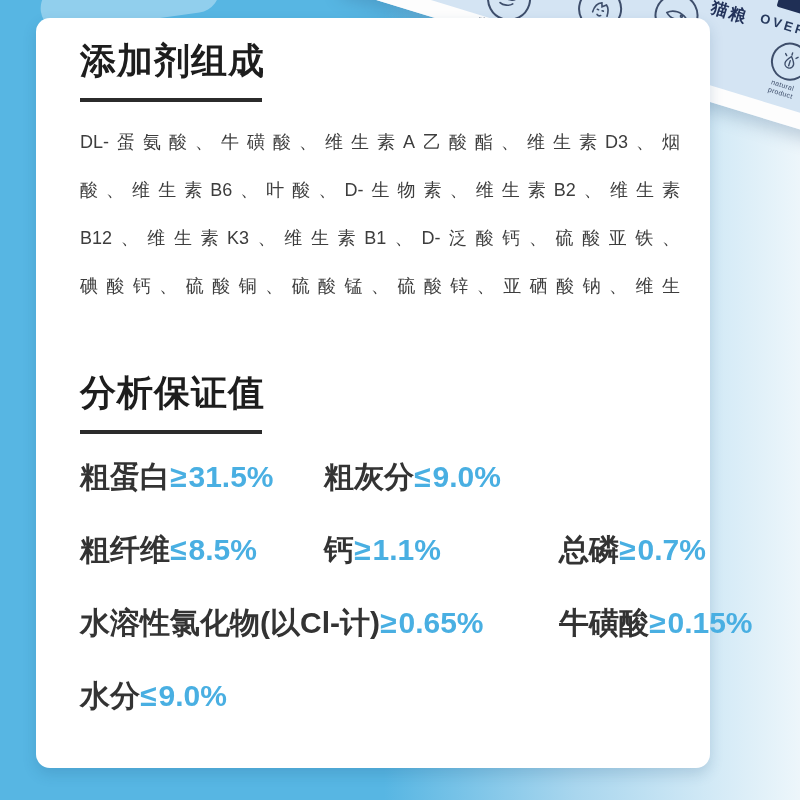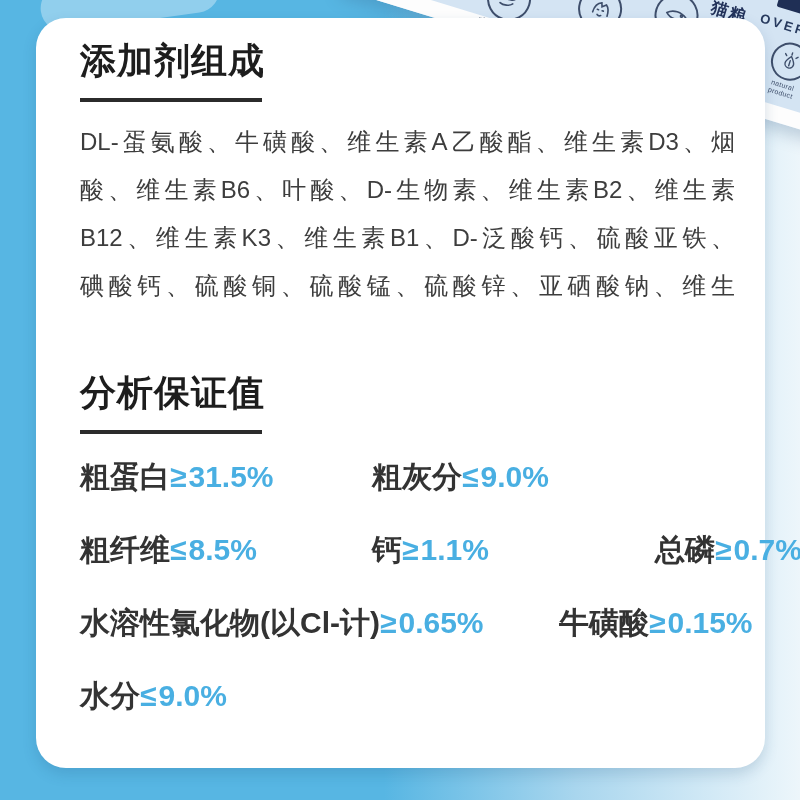--- a/index.html
+++ b/index.html
@@ -27,39 +27,39 @@
   .pkg-brand { font-size:17px; font-weight:bold; color:#22325a; letter-spacing:2px; }
   .pkg-logo { background:#1f2f55; border-radius:2px; }
   .bg-arc {
     position:absolute; left:40px; top:-24px; width:180px; height:46px;
     border-radius:24px; background:rgba(255,255,255,.35);
     transform:rotate(-8deg); z-index:0;
   }
 
   
   .card {
-    position:absolute; left:36px; top:18px; width:729px; height:750px;
-    background:#ffffff; border-radius:30px; z-index:2;
+    position:absolute; left:36px; top:18px; width:674px; height:750px;
+    background:#ffffff; border-radius:14px; z-index:2;
     padding:0 30px 0 44px;
     box-shadow:0 6px 14px rgba(30,80,120,.18);
   }
   .sec-title {
     margin-top:20px; font-size:36px; line-height:46px; font-weight:800;
     color:#1d1d1d; letter-spacing:1px;
   }
   .sec-title.second { margin-top:60px; }
   .title-underline { margin-top:14px; width:182px; height:4px; background:#2b2b2b; }
 
-  .ingredients { margin-top:16px; font-size:24px; line-height:48px; color:#3d3d3d; }
+  .ingredients { margin-top:16px; font-size:18px; line-height:48px; color:#3d3d3d; }
   .ing-line { text-align:justify; text-align-last:justify; }
   .ing-line.last { text-align-last:left; }
 
   .rows { margin-top:22px; }
   .nrow { display:grid; line-height:42px; margin-bottom:26px; }
-  .nrow.cols3 { grid-template-columns:244px 235px 1fr;gap:48px; }
+  .nrow.cols3 { grid-template-columns:244px 235px 1fr; }
   .nrow.cols2 { grid-template-columns:479px 1fr; }
   .nrow.cols1 { grid-template-columns:1fr; }
   .nutrient { white-space:nowrap; }
   .nl { font-size:30px; font-weight:700; color:#333333; }
   .nv { font-size:30px; font-weight:700; color:#49afe2; }
   .nv.val { margin-left:2px; }
 
   svg { display:block; }
 </style>
 </head>

